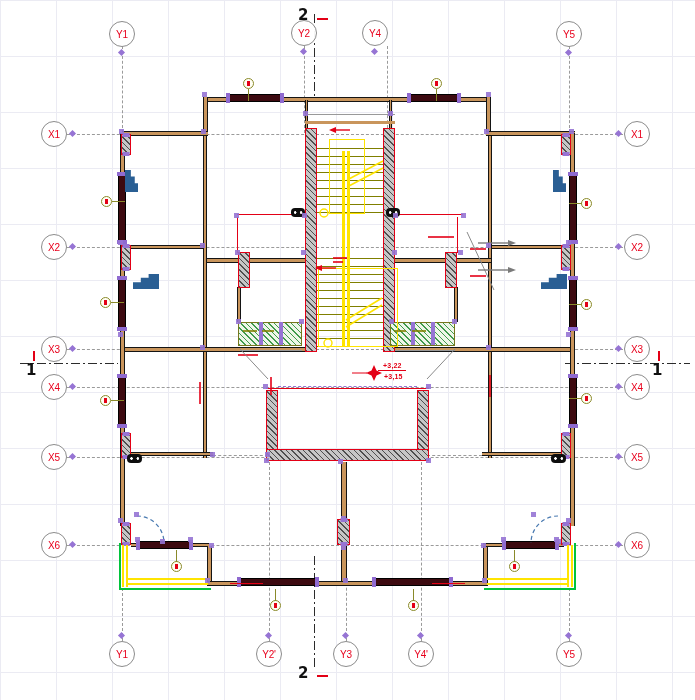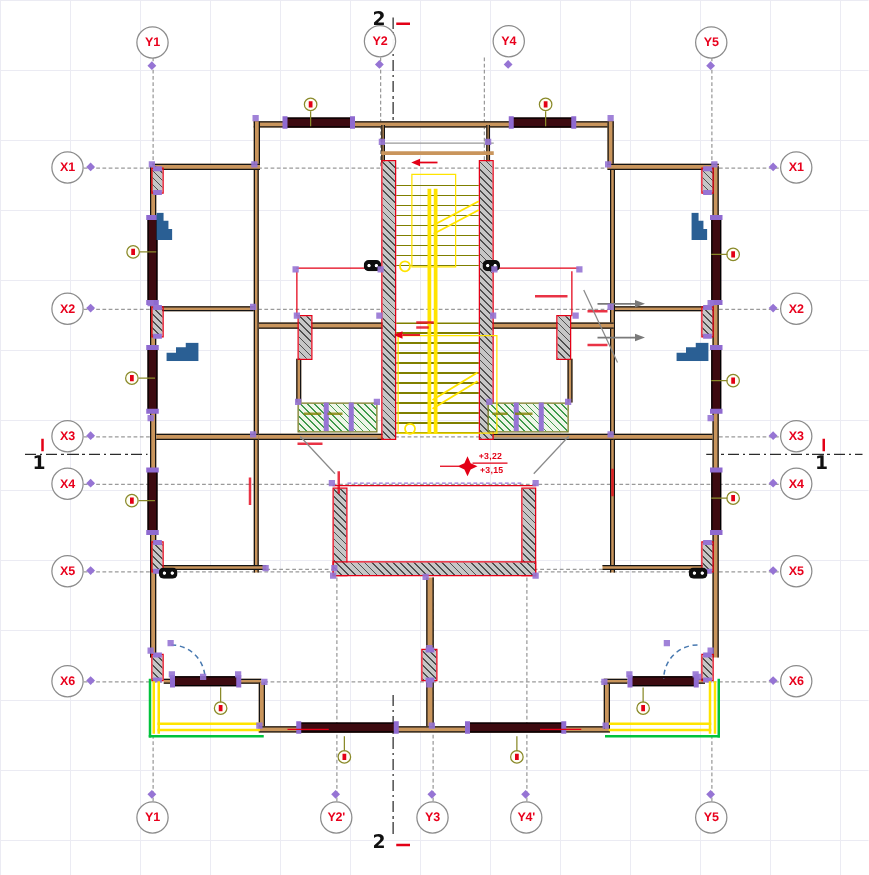--- a/index.html
+++ b/index.html
@@ -39,21 +39,21 @@
   .bicon{background:#2a5f94;z-index:5}
   .bicon.v{clip-path:polygon(0 0,45% 0,45% 30%,75% 30%,75% 60%,100% 60%,100% 100%,0 100%)}
   .bicon.hh{clip-path:polygon(0 100%,0 55%,30% 55%,30% 25%,60% 25%,60% 0,100% 0,100% 100%)}
   .tag{width:11px;height:11px;border:1px solid #8a8a2a;border-radius:50%;background:#fffef4;z-index:7;box-sizing:border-box}
   .tag::before{content:"";position:absolute;left:3px;top:2px;width:3px;height:5px;background:#e30016}
   .tag::after{content:"";position:absolute;background:#8a8a2a}
   .tag.lr::after{left:10px;top:4px;width:13px;height:1px}
   .tag.ll::after{left:-13px;top:4px;width:13px;height:1px}
   .tag.lu::after{left:4px;top:-12px;width:1px;height:12px}
   .tag.ld::after{left:4px;top:10px;width:1px;height:12px}
-  .bub{width:26px;height:26px;border:1.4px solid #8c8c8c;border-radius:50%;background:rgba(255,255,255,.95);color:#e8001c;font-weight:bold;font-size:10px;display:flex;align-items:center;justify-content:center;z-index:8;box-sizing:border-box;letter-spacing:-.2px}
+  .bub{width:26px;height:26px;border:1.4px solid #8c8c8c;border-radius:50%;background:rgba(255,255,255,.95);color:#e8001c;font-weight:normal;font-size:10px;display:flex;align-items:center;justify-content:center;z-index:8;box-sizing:border-box;letter-spacing:-.2px}
   .bub::after{content:"";position:absolute;width:5px;height:5px;background:#9674d4;transform:rotate(45deg)}
   .bub.bt::after{left:9px;bottom:-9px}
   .bub.bb::after{left:9px;top:-9px}
   .bub.bl::after{right:-9px;top:9px}
   .bub.br::after{left:-9px;top:9px}
   .seclbl{color:#111;font-weight:bold;font-size:15px;z-index:8;font-family:"DejaVu Sans",sans-serif;line-height:1}
   .lvl{color:#e30016;font-weight:bold;font-size:7px;z-index:7;letter-spacing:.2px;line-height:1}
   .mt{background:#e30016;opacity:.8;z-index:6}
   .mt.ol{background:#7f7f00}
   .grip{position:absolute;width:5px;height:5px;background:#9674d4;z-index:9;opacity:.9}
@@ -249,21 +249,21 @@
   <div class="abs redline" style="left:378px;top:370px;width:28px;height:1px"></div>
   <div class="abs lvl" style="left:384px;top:373px">+3,15</div>
 
   <div class="abs seclbl" style="left:298px;top:8px">2</div>
   <div class="abs seclbl" style="left:298px;top:666px">2</div>
   <div class="abs seclbl" style="left:26px;top:363px">1</div>
   <div class="abs seclbl" style="left:652px;top:363px">1</div>
 
   <div class="abs bub bt" style="left:109px;top:21px">Y1</div>
   <div class="abs bub bt" style="left:291px;top:20px">Y2</div>
-  <div class="abs bub bt" style="left:394px;top:20px">Y4</div>
+  <div class="abs bub bt" style="left:362px;top:20px">Y4</div>
   <div class="abs bub bt" style="left:556px;top:21px">Y5</div>
   <div class="abs bub bb" style="left:109px;top:641px">Y1</div>
   <div class="abs bub bb" style="left:256px;top:641px">Y2'</div>
   <div class="abs bub bb" style="left:333px;top:641px">Y3</div>
   <div class="abs bub bb" style="left:408px;top:641px">Y4'</div>
   <div class="abs bub bb" style="left:556px;top:641px">Y5</div>
   <div class="abs bub bl" style="left:41px;top:121px">X1</div>
   <div class="abs bub bl" style="left:41px;top:234px">X2</div>
   <div class="abs bub bl" style="left:41px;top:336px">X3</div>
   <div class="abs bub bl" style="left:41px;top:374px">X4</div>

